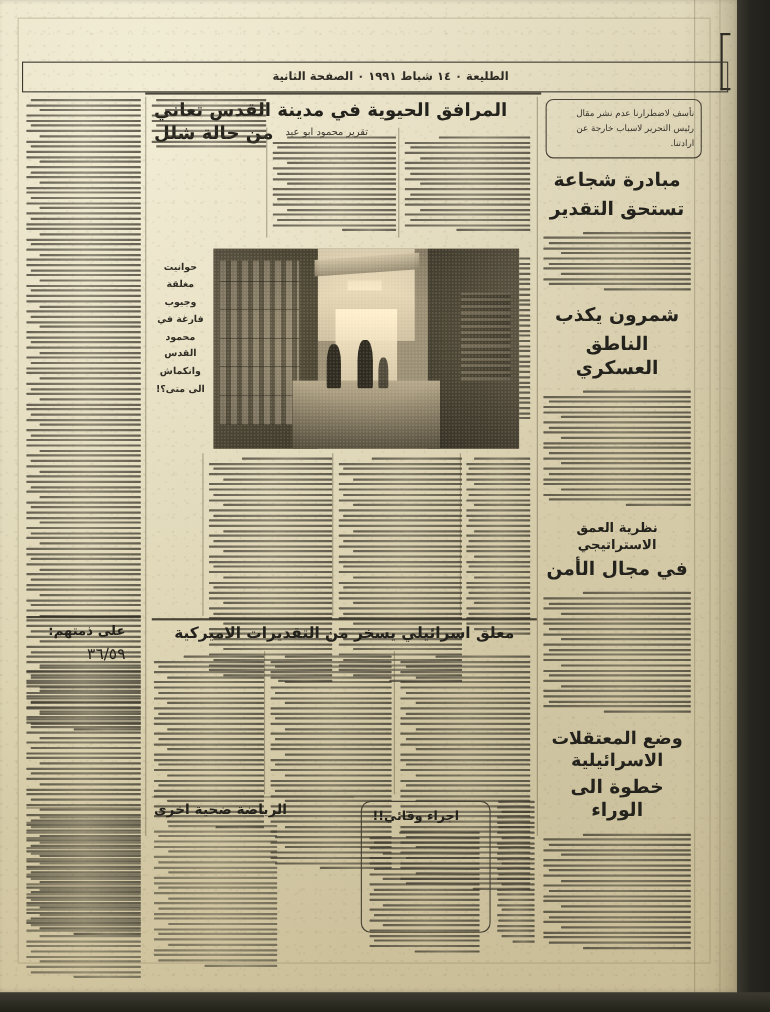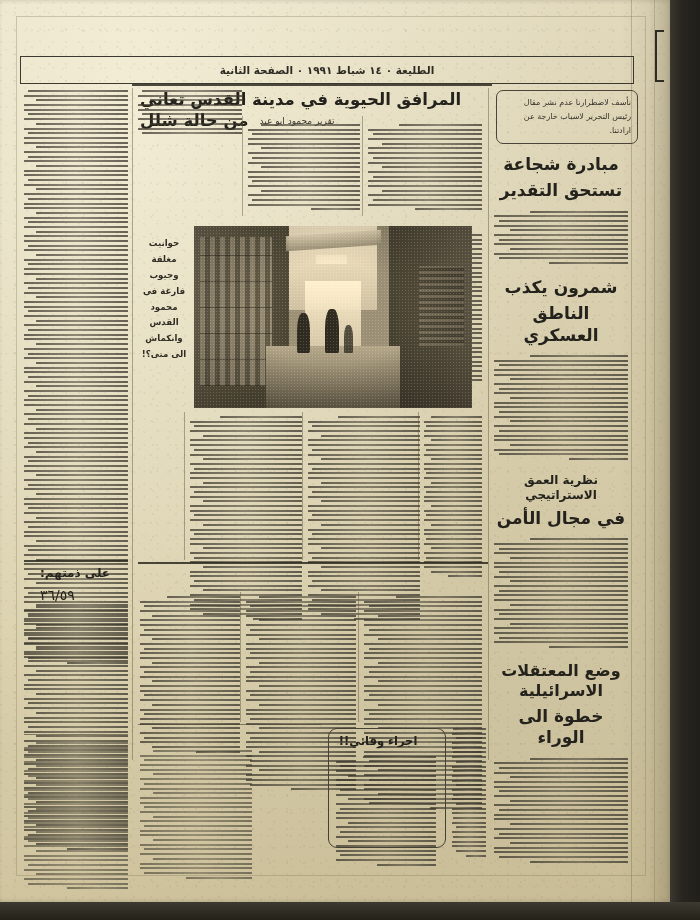--- a/index.html
+++ b/index.html
@@ -42,21 +42,21 @@
   
   .notch{position:absolute;right:8px;top:30px;width:7px;height:48px;
     border:2px solid #2d2b24;border-right:none;background:transparent;}
 
   .sheet-inner{position:absolute;left:10px;top:12px;width:640px;height:870px;}
   .thin-frame{position:absolute;left:6px;top:4px;width:628px;height:858px;
     border:1px solid rgba(120,110,80,.30);}
 
   
   .masthead{position:absolute;left:10px;top:44px;width:612px;height:26px;
-    border:1.4px solid #3b3830;display:flex;align-items:center;justify-content:center;}
+    border:1.4px solid #3b3830;display:flex;align-items:center;justify-content:center;padding-left:28px;}
   .masthead-inner{border:0;font-size:10.5px;letter-spacing:.4px;color:#2e2b24;font-weight:700;}
 
   
   .hl{color:#24221c;font-weight:700;letter-spacing:.2px;line-height:1.25;}
   .hl-main{font-size:16.5px;}
   .hl-sec{font-size:17px;}
   .hl-box{font-size:11.5px;}
   .byline{font-size:9px;font-weight:400;color:#3a362d;}
 
   
@@ -623,20 +623,23 @@
 
       <div class="colrule" style="left:122px;top:76px;height:672px;"></div>
       <div class="colrule" style="left:174px;top:400px;height:148px;"></div>
       <div class="colrule" style="left:292px;top:400px;height:148px;"></div>
       <div class="colrule" style="left:408px;top:400px;height:148px;"></div>
       <div class="colrule" style="left:232px;top:104px;height:100px;"></div>
       <div class="colrule" style="left:352px;top:104px;height:100px;"></div>
 
       <div class="hrule thick" style="left:128px;top:550px;width:350px;"></div>
 
+      <div style="position:absolute;left:130px;top:556px;width:346px;text-align:center;">
+        <div class="hl" style="font-size:14px;">معلق اسرائيلي يسخر من التقديرات الاميركية</div>
+      </div>
 
       <div style="position:absolute;left:354px;top:584px;width:118px;" class="copy">
         <i class="s4"></i>
           <i class="s1"></i>
           <i class="s2"></i>
           <i class="s1"></i>
           <i class="s3"></i>
         <i class="s1"></i>
           <i class="s1"></i>
           <i class="s2"></i>
@@ -756,20 +759,23 @@
           <i class="s1"></i>
         <i class="s2"></i>
           <i class="s1"></i>
           <i class="s3"></i>
           <i class="s6"></i>
       </div>
 
       <div class="colrule" style="left:230px;top:580px;height:130px;"></div>
       <div class="colrule" style="left:348px;top:580px;height:130px;"></div>
 
+      <div style="position:absolute;left:130px;top:716px;width:180px;text-align:left;">
+        <div class="hl" style="font-size:12.5px;">الرياضة ضحية اخرى</div>
+      </div>
       <div class="hrule" style="left:128px;top:712px;width:184px;"></div>
 
       <div style="position:absolute;left:130px;top:738px;width:112px;" class="copy light">
         <i class="s3"></i>
           <i class="s1"></i>
           <i class="s2"></i>
           <i class="s1"></i>
           <i class="s1"></i>
         <i class="s3"></i>
           <i class="s1"></i>
@@ -852,21 +858,21 @@
           <i class="s3"></i>
           <i class="s1"></i>
           <i class="s2"></i>
           <i class="s1"></i>
         <i class="s1"></i>
           <i class="s3"></i>
           <i class="s5"></i>
       </div>
 
       <div class="hrule thick" style="left:14px;top:548px;width:104px;"></div>
-      <div style="position:absolute;left:30px;top:554px;width:104px;text-align:left;">
+      <div style="position:absolute;left:0;top:554px;width:104px;text-align:right;">
         <div class="hl" style="font-size:12px;">على ذمتهم:</div>
         <div class="num" style="margin-top:6px;">٣٦/٥٩</div>
       </div>
       <div style="position:absolute;left:14px;top:592px;width:104px;" class="copy">
         <i class="s3"></i>
           <i class="s1"></i>
           <i class="s2"></i>
           <i class="s1"></i>
           <i class="s1"></i>
         <i class="s3"></i>

